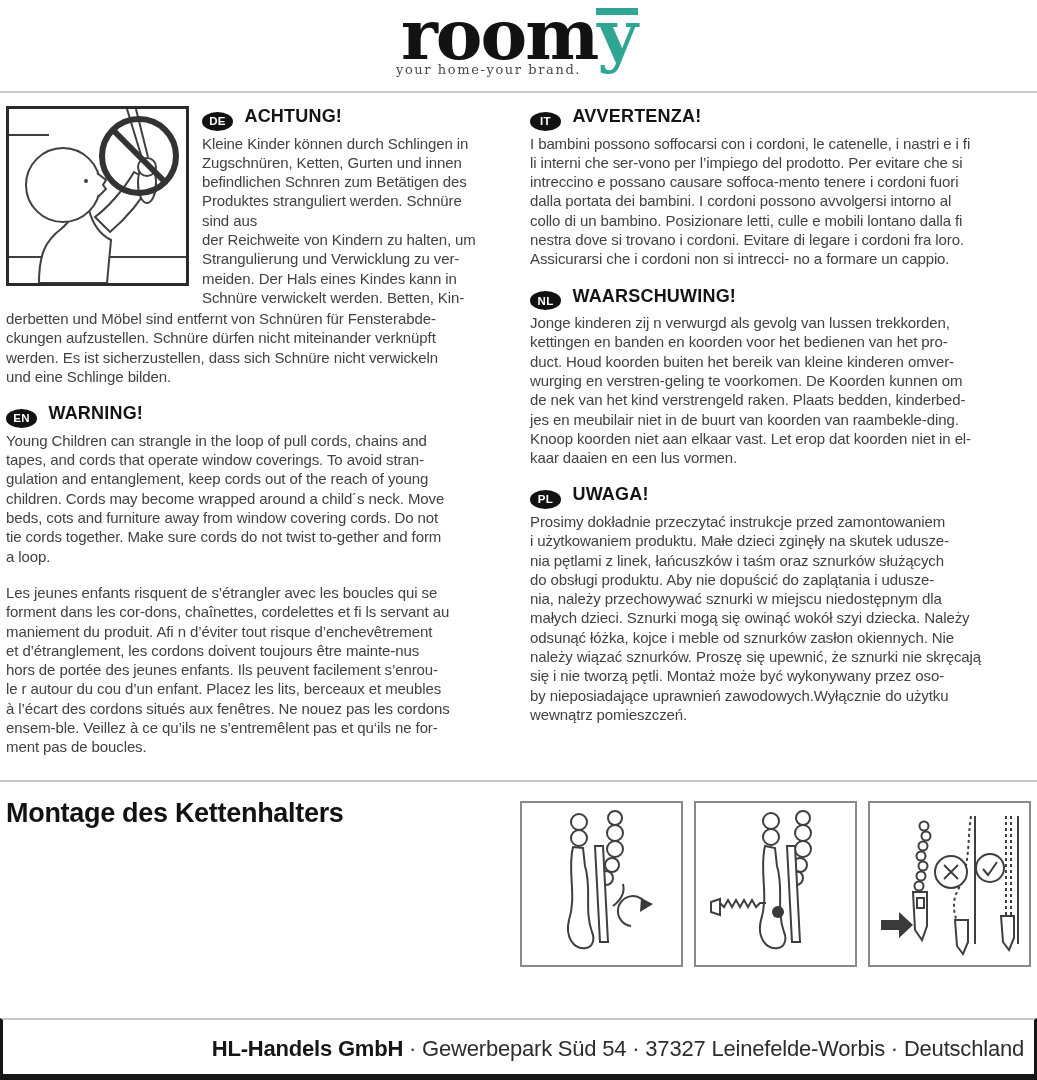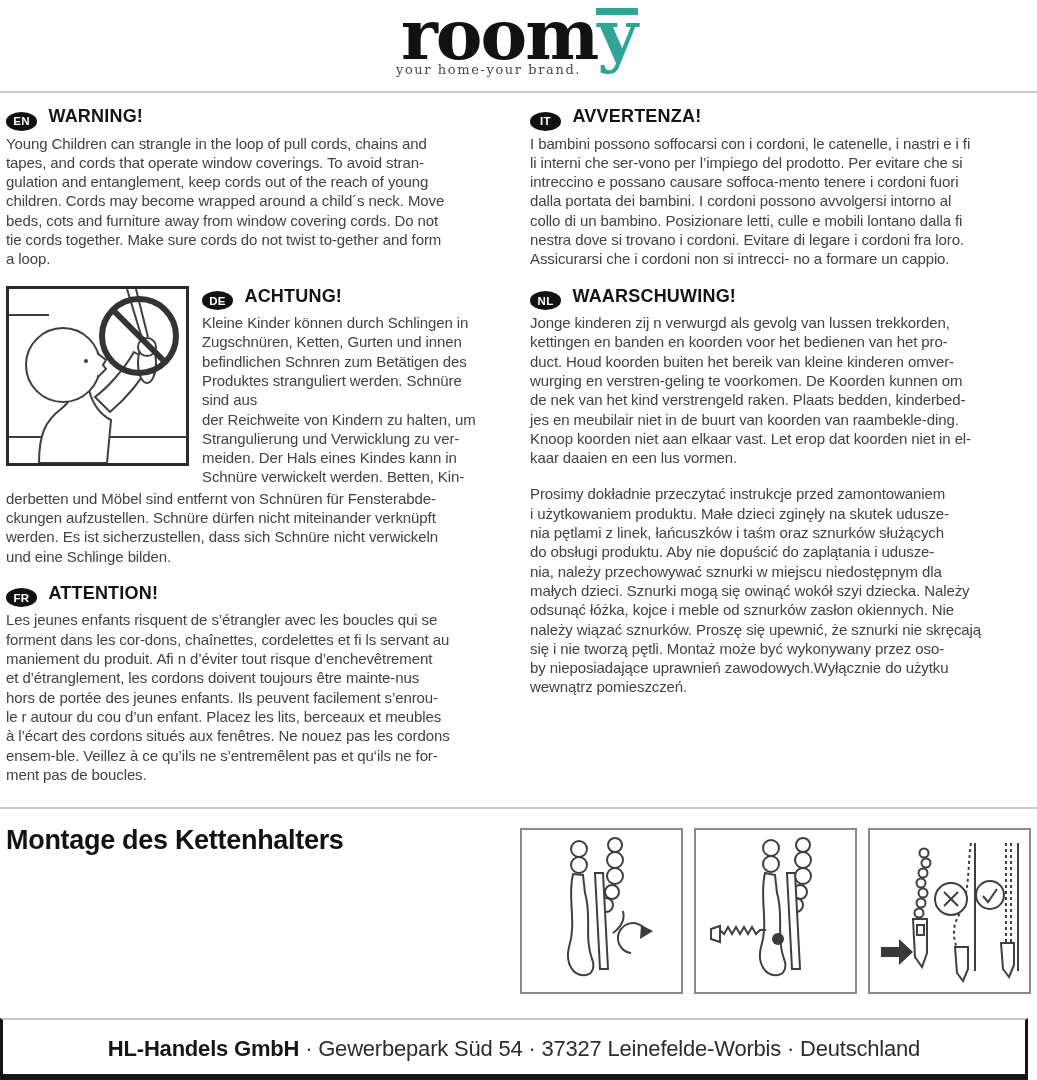--- a/index.html
+++ b/index.html
@@ -62,24 +62,24 @@
   .montage-left { width: 505px; }
   .montage-title { font-size: 27px; font-weight: bold; color: #121212; letter-spacing: -0.3px; margin-bottom: 16px; }
   .diagram-row { display: flex; gap: 11px; padding-top: 3px; }
   .diagram-box {
     width: 163px; height: 166px; border: 2px solid #8a8a8a; background: #fff;
     display: flex; align-items: center; justify-content: center;
   }
 
   
   .footer {
-    position: absolute; left: 0; right: 9px; bottom: 0;
+    position: absolute; left: 0; right: 0; bottom: 0;
     border-left: 3px solid #161616; border-right: 3px solid #161616; border-bottom: 6px solid #161616;
     border-top: 2px solid #c9c9c9;
-    text-align: center; padding: 16px 10px 12px 10px;
+    text-align: right; padding: 16px 10px 12px 10px;
   }
   .footer-line1 { font-size: 22px; color: #2c2c2c; letter-spacing: -0.2px; }
   .footer-line1 .company { font-weight: bold; color: #161616; }
   .footer-line1 .sep { color: #3a3a3a; }
   .footer-email { font-size: 20px; font-weight: bold; color: #141414; margin-top: 7px; }
 
   svg .ln { stroke: #3f3f3f; stroke-width: 2; fill: none; }
   svg .lnw { stroke: #3f3f3f; stroke-width: 2; fill: #fff; }
   svg .thick { stroke: #333; stroke-width: 6; fill: none; }
   svg .solid { fill: #3a3a3a; stroke: none; }
@@ -91,34 +91,20 @@
   <div class="logo">
     <span class="black">room</span><span class="accent" id="logo-accent" style="color: rgb(47, 165, 147);">y</span>
   </div>
   <div class="tagline">your home-your brand.</div>
 </div>
 <hr class="rule">
 
 <div class="columns">
 
   <div class="col">
-
-    <div class="section">
-      <div class="sec-head">
-        <span class="badge">EN</span>
-        <span class="sec-title">WARNING!</span>
-      </div>
-      <p class="body">Young Children can strangle in the loop of pull cords, chains and
-tapes, and cords that operate window coverings. To avoid stran-
-gulation and entanglement, keep cords out of the reach of young
-children. Cords may become wrapped around a child´s neck. Move
-beds, cots and furniture away from window covering cords. Do not
-tie cords together. Make sure cords do not twist to-gether and form
-a loop.</p>
-    </div>
 
     <div class="section">
       <div class="de-row">
         <div class="pictobox">
           <svg width="177" height="174" viewBox="0 0 177 174">
             <line class="ln" x1="0" y1="26" x2="40" y2="26"></line>
             <line class="ln" x1="0" y1="148" x2="177" y2="148"></line>
             <path class="lnw" d="M30,174 C30,146 36,132 52,120 C58,115 61,111 63,107 L80,101 C84,116 92,126 102,131 L98,174 Z"></path>
             <path class="lnw" d="M86,108 C98,99 114,82 125,63 L142,73 C131,94 115,111 101,123 Z"></path>
             <circle class="lnw" cx="54" cy="76" r="37"></circle>
@@ -149,23 +135,33 @@
         </div>
       </div>
       <p class="body de-below">derbetten und Möbel sind entfernt von Schnüren für Fensterabde-
 ckungen aufzustellen. Schnüre dürfen nicht miteinander verknüpft
 werden. Es ist sicherzustellen, dass sich Schnüre nicht verwickeln
 und eine Schlinge bilden.</p>
     </div>
 
     <div class="section">
       <div class="sec-head">
-        <span class="badge">FR</span>
-        <span class="sec-title">ATTENTION!</span>
-      </div>
+        <span class="badge">EN</span>
+        <span class="sec-title">WARNING!</span>
+      </div>
+      <p class="body">Young Children can strangle in the loop of pull cords, chains and
+tapes, and cords that operate window coverings. To avoid stran-
+gulation and entanglement, keep cords out of the reach of young
+children. Cords may become wrapped around a child´s neck. Move
+beds, cots and furniture away from window covering cords. Do not
+tie cords together. Make sure cords do not twist to-gether and form
+a loop.</p>
+    </div>
+
+    <div class="section">
       <p class="body">Les jeunes enfants risquent de s’étrangler avec les boucles qui se
 forment dans les cor-dons, chaînettes, cordelettes et fi ls servant au
 maniement du produit. Afi n d’éviter tout risque d’enchevêtrement
 et d’étranglement, les cordons doivent toujours être mainte-nus
 hors de portée des jeunes enfants. Ils peuvent facilement s’enrou-
 le r autour du cou d’un enfant. Placez les lits, berceaux et meubles
 à l’écart des cordons situés aux fenêtres. Ne nouez pas les cordons
 ensem-ble. Veillez à ce qu’ils ne s’entremêlent pas et qu‘ils ne for-
 ment pas de boucles.</p>
     </div>
@@ -196,20 +192,24 @@
 kettingen en banden en koorden voor het bedienen van het pro-
 duct. Houd koorden buiten het bereik van kleine kinderen omver-
 wurging en verstren-geling te voorkomen. De Koorden kunnen om
 de nek van het kind verstrengeld raken. Plaats bedden, kinderbed-
 jes en meubilair niet in de buurt van koorden van raambekle-ding.
 Knoop koorden niet aan elkaar vast. Let erop dat koorden niet in el-
 kaar daaien en een lus vormen.</p>
     </div>
 
     <div class="section">
+      <div class="sec-head">
+        <span class="badge">PL</span>
+        <span class="sec-title">UWAGA!</span>
+      </div>
       <p class="body">Prosimy dokładnie przeczytać instrukcje przed zamontowaniem
 i użytkowaniem produktu. Małe dzieci zginęły na skutek udusze-
 nia pętlami z linek, łańcuszków i taśm oraz sznurków służących
 do obsługi produktu. Aby nie dopuścić do zaplątania i udusze-
 nia, należy przechowywać sznurki w miejscu niedostępnym dla
 małych dzieci. Sznurki mogą się owinąć wokół szyi dziecka. Należy
 odsunąć łóżka, kojce i meble od sznurków zasłon okiennych. Nie
 należy wiązać sznurków. Proszę się upewnić, że sznurki nie skręcają
 się i nie tworzą pętli. Montaż może być wykonywany przez oso-
 by nieposiadające uprawnień zawodowych.Wyłącznie do użytku

